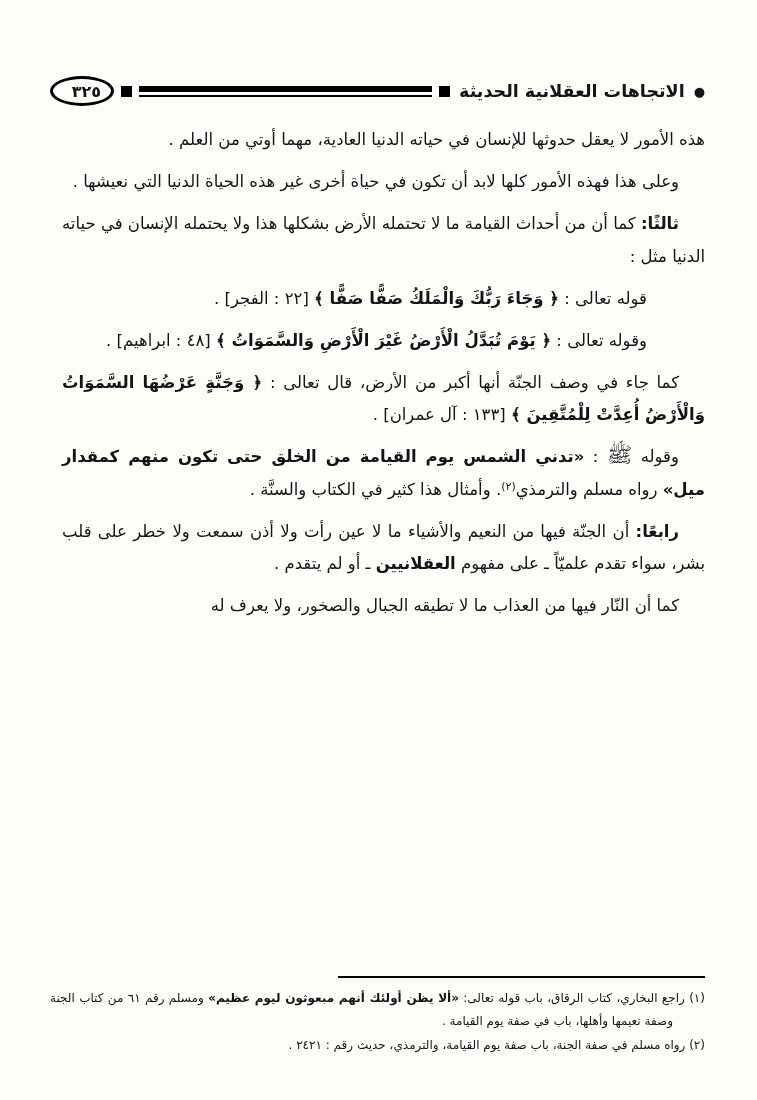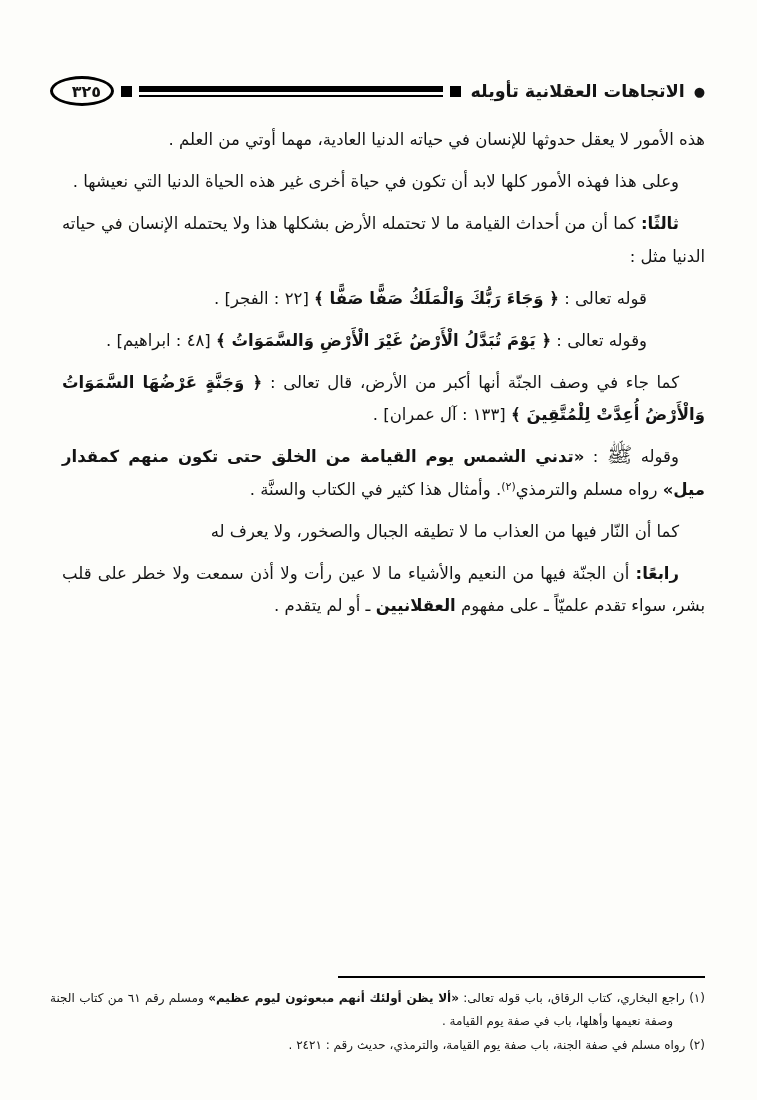--- a/index.html
+++ b/index.html
@@ -69,39 +69,39 @@
   }
   .fn-num { font-weight: normal; }
 </style>
 </head>
 <body>
 
 <main class="page">
 
   <header class="page-header">
     <span class="bullet">●</span>
-    <h1 class="book-title">الاتجاهات العقلانية تأويله</h1>
+    <h1 class="book-title">الاتجاهات العقلانية الحديثة</h1>
     <span class="rule-cap"></span>
     <span class="header-rule"></span>
     <span class="rule-cap"></span>
     <span class="page-number-oval">
       <span>٣٢٥</span>
     </span>
   </header>
 
   <section class="body-text">
       <p class="para"><span class="run-n">هذه الأمور لا يعقل حدوثها للإنسان في حياته الدنيا العادية، مهما أوتي من العلم .</span></p>
       <p class="para"><span class="run-n">وعلى هذا فهذه الأمور كلها لابد أن تكون في حياة أخرى غير هذه الحياة الدنيا التي نعيشها .</span></p>
       <p class="para"><span class="run-b">ثالثًا:</span><span class="run-n"> كما أن من أحداث القيامة ما لا تحتمله الأرض بشكلها هذا ولا يحتمله الإنسان في حياته الدنيا مثل :</span></p>
       <p class="para verse"><span class="run-n">قوله تعالى : </span><span class="run-q">﴿ وَجَاءَ رَبُّكَ وَالْمَلَكُ صَفًّا صَفًّا ﴾</span><span class="run-n"> [٢٢ : الفجر] .</span></p>
       <p class="para verse"><span class="run-n">وقوله تعالى : </span><span class="run-q">﴿ يَوْمَ تُبَدَّلُ الْأَرْضُ غَيْرَ الْأَرْضِ وَالسَّمَوَاتُ ﴾</span><span class="run-n"> [٤٨ : ابراهيم] .</span></p>
       <p class="para"><span class="run-n">كما جاء في وصف الجنّة أنها أكبر من الأرض، قال تعالى : </span><span class="run-q">﴿ وَجَنَّةٍ عَرْضُهَا السَّمَوَاتُ وَالْأَرْضُ أُعِدَّتْ لِلْمُتَّقِينَ ﴾</span><span class="run-n"> [١٣٣ : آل عمران] .</span></p>
       <p class="para"><span class="run-n">وقوله </span><span class="run-saw">ﷺ</span><span class="run-n"> : </span><span class="run-b">«تدني الشمس يوم القيامة من الخلق حتى تكون منهم كمقدار ميل»</span><span class="run-n"> رواه مسلم والترمذي</span><span class="run-sup">(٢)</span><span class="run-n">. وأمثال هذا كثير في الكتاب والسنَّة .</span></p>
+      <p class="para"><span class="run-b">رابعًا:</span><span class="run-n"> أن الجنّة فيها من النعيم والأشياء ما لا عين رأت ولا أذن سمعت ولا خطر على قلب بشر، سواء تقدم علميّاً ـ على مفهوم </span><span class="run-b">العقلانيين</span><span class="run-n"> ـ أو لم يتقدم .</span></p>
       <p class="para"><span class="run-n">كما أن النّار فيها من العذاب ما لا تطيقه الجبال والصخور، ولا يعرف له</span></p>
-      <p class="para"><span class="run-b">رابعًا:</span><span class="run-n"> أن الجنّة فيها من النعيم والأشياء ما لا عين رأت ولا أذن سمعت ولا خطر على قلب بشر، سواء تقدم علميّاً ـ على مفهوم </span><span class="run-b">العقلانيين</span><span class="run-n"> ـ أو لم يتقدم .</span></p>
     </section>
 
   <footer class="footnotes">
     <div class="fn-rule"></div>
     <div>
         <p class="footnote"><span class="fn-num">(١) </span><span class="run-n">راجع البخاري، كتاب الرقاق، باب قوله تعالى: </span><span class="run-b">«ألا يظن أولئك أنهم مبعوثون ليوم عظيم»</span><span class="run-n"> ومسلم رقم ٦١ من كتاب الجنة وصفة نعيمها وأهلها، باب في صفة يوم القيامة .</span></p>
         <p class="footnote"><span class="fn-num">(٢) </span><span class="run-n">رواه مسلم في صفة الجنة، باب صفة يوم القيامة، والترمذي، حديث رقم : ٢٤٢١ .</span></p>
       </div>
   </footer>
 

